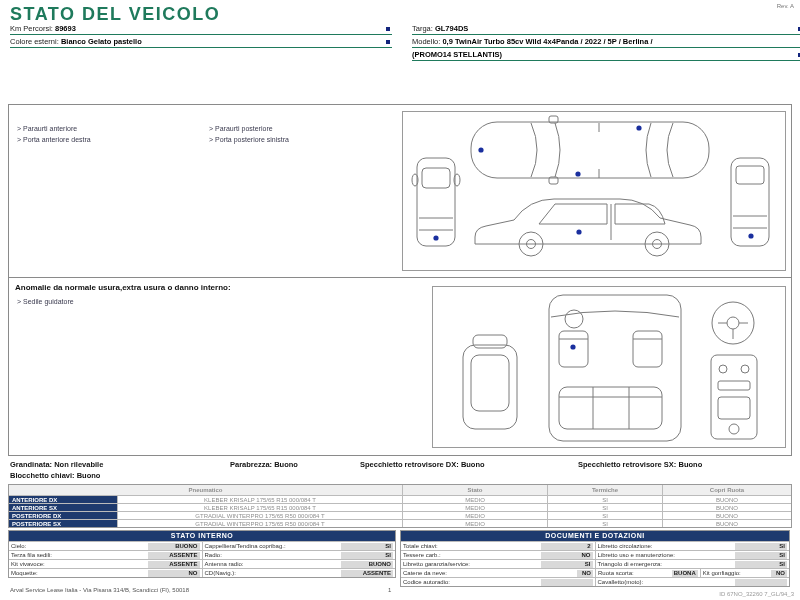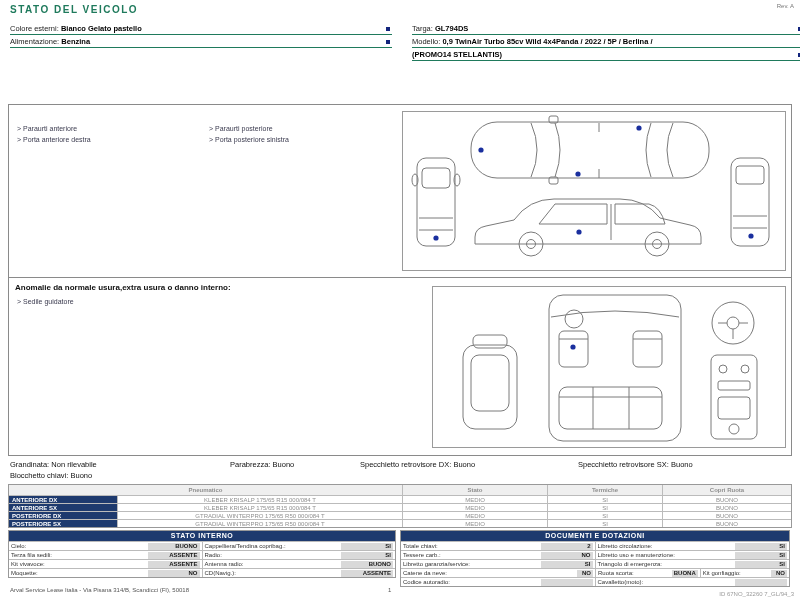--- a/index.html
+++ b/index.html
@@ -1,20 +1,20 @@
 <!DOCTYPE html>
 <html><head>
 <meta charset="utf-8">
 <style>
   *{margin:0;padding:0;box-sizing:border-box}
   html,body{background:#fff}
   body{font-family:"Liberation Sans",sans-serif;-webkit-font-smoothing:antialiased}
   .page{position:relative;width:800px;height:600px;background:#fff;overflow:hidden}
 
-  .title{position:absolute;left:10px;top:4px;font-size:10px;font-weight:bold;letter-spacing:1.5px;color:#1f7a5c}
+  .title{position:absolute;left:10px;top:4px;font-size:18px;font-weight:bold;letter-spacing:1.5px;color:#1f7a5c}
   .rev{position:absolute;right:6px;top:3px;font-size:6px;color:#777}
 
   .info-col{position:absolute;top:22px}
   .info-col.lft{left:10px;width:382px}
   .info-col.rgt{left:412px;width:392px}
   .vrow{position:relative;font-size:7.5px;line-height:13px;color:#222;
         background-image:repeating-linear-gradient(to bottom,transparent 0px,transparent 12px,#1f7a5c 12px,#1f7a5c 13px)}
   .vrow b{font-weight:bold;color:#000}
   .vrow b.block{display:block}
   .sq{position:absolute;right:2px;bottom:4px;width:4px;height:4px;background:#13257d}
@@ -26,21 +26,21 @@
   .sect-title{position:absolute;left:6px;top:5px;font-size:8px;font-weight:bold;color:#111}
   .ditem{position:absolute;font-size:7px;color:#3a3a4e}
   .di-0{left:8px;top:20px}.di-1{left:200px;top:20px}.di-2{left:8px;top:31px}.di-3{left:200px;top:31px}
   .di-s{left:8px;top:20px}
   .diagbox{position:absolute;border:1px solid #9a9a9a;background:#fff}
   .diag1{right:5px;top:6px;width:384px;height:160px}
   .diag2{right:5px;top:8px;width:354px;height:162px}
   .diagbox svg{width:100%;height:100%;display:block}
 
   .sum{position:absolute;font-size:7.5px;color:#111}
-  .sl{font-weight:normal}.sv{font-weight:normal}
+  .sl{font-weight:bold}.sv{font-weight:bold}
   .s0{left:10px;top:460px}.s1{left:230px;top:460px}.s2{left:360px;top:460px}.s3{left:578px;top:460px}.s4{left:10px;top:471px}
 
   .ttable{position:absolute;left:8px;top:484px;width:784px;border:1px solid #999;font-size:6px}
   .tt-head{display:flex;height:10px;background:#efefef;color:#8f8f8f;font-weight:bold}
   .tt-head>div{display:flex;align-items:center;justify-content:center}
   .th1{width:393px}.th2{width:145px;border-left:1px solid #bbb}.th3{width:115px;border-left:1px solid #bbb}.th4{flex:1;border-left:1px solid #bbb}
   .tt-row{display:flex;height:8px;border-top:1px solid #bbb}
   .tt-pos{width:108px;background:#1e3a6e;color:#fff;font-weight:bold;display:flex;align-items:center;padding-left:3px}
   .tt-name{width:285px;color:#8f8f8f;display:flex;align-items:center;justify-content:center;border-left:1px solid #bbb}
   .tt-s{width:145px;color:#8f8f8f;display:flex;align-items:center;justify-content:center;border-left:1px solid #bbb}
@@ -69,27 +69,27 @@
 </head>
 <body>
 
 <div class="page">
 
   <div class="title">STATO DEL VEICOLO</div>
   <div class="rev">Rev. A</div>
 
   <div class="info-col lft">
     <div class="vrow">
+      <span>Km Percorsi:</span>
+      <b>89693</b>
+      <span class="sq"></span>
+    </div>
+    <div class="vrow">
       <span>Colore esterni:</span>
       <b>Bianco Gelato pastello</b>
-      <span class="sq"></span>
-    </div>
-    <div class="vrow">
-      <span>Alimentazione:</span>
-      <b>Benzina</b>
       <span class="sq"></span>
     </div>
   </div>
 
   <div class="info-col rgt">
     <div class="vrow">
       <span>Targa:</span>
       <b>GL794DS</b>
       <span class="sq"></span>
     </div>

